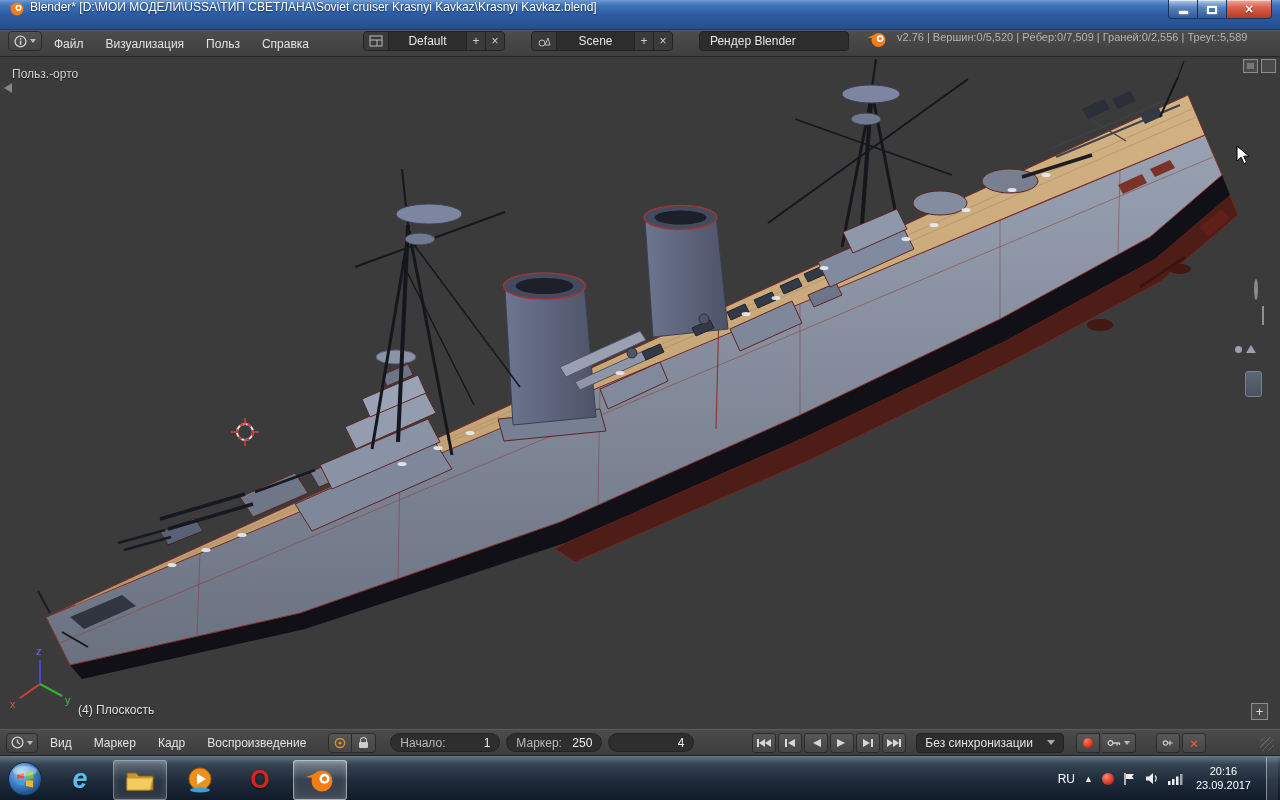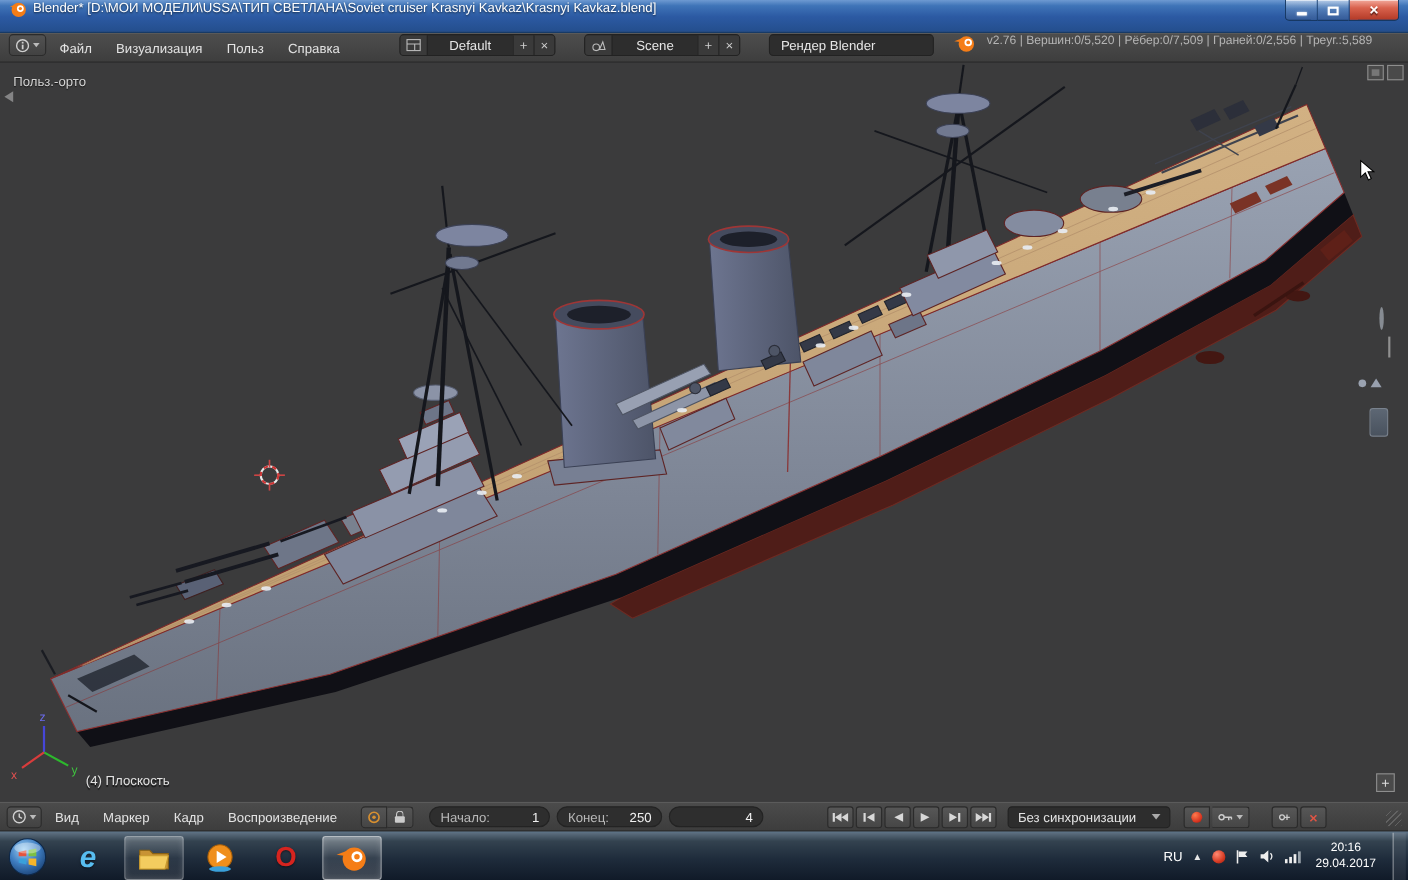--- a/index.html
+++ b/index.html
@@ -432,21 +432,21 @@
       <div class="tgl">
           <span class="lock-body"></span>
         </div>
     </div>
 
     <div class="tl-field f-start">
       <span class="lbl">Начало:</span>
       <span class="val">1</span>
     </div>
     <div class="tl-field f-end">
-      <span class="lbl">Конец:</span>
+      <span class="lbl">Маркер:</span>
       <span class="val">250</span>
     </div>
     <div class="tl-field f-frame">
       <span class="val">4</span>
     </div>
 
     <div class="transport">
       <div class="tp-btn">
         <svg width="16" height="10" viewBox="0 0 16 10">
             <path class="tp-ic" d="M1,1h2v8H1z M9,1L3,5l6,4z M15,1L9,5l6,4z"></path>
@@ -569,19 +569,19 @@
         <path d="M10,3.5 q2.5,3 0,6" fill="none" stroke="#eee" stroke-width="1.2"></path>
       </svg>
       <svg width="15" height="12" viewBox="0 0 15 12">
         <rect x="0" y="8" width="2.5" height="4" fill="#eee"></rect>
           <rect x="4" y="6" width="2.5" height="6" fill="#eee"></rect>
         <rect x="8" y="3.5" width="2.5" height="8.5" fill="#eee"></rect>
           <rect x="12" y="1" width="2.5" height="11" fill="#9aa4ac"></rect>
       </svg>
       <div class="clock">
         <div>20:16</div>
-        <div>29.04.2017</div>
+        <div>23.09.2017</div>
       </div>
       <div class="show-desktop"></div>
     </div>
   </div>
 
 </div>
 
 </body></html>

